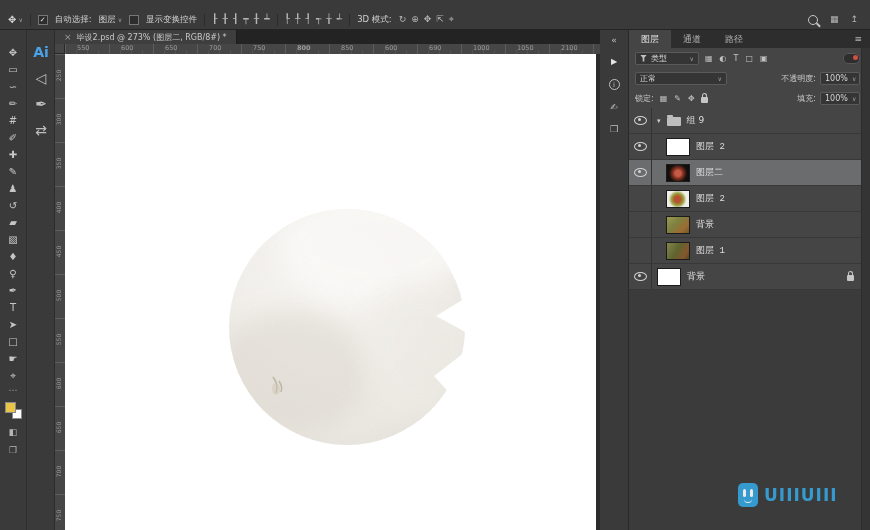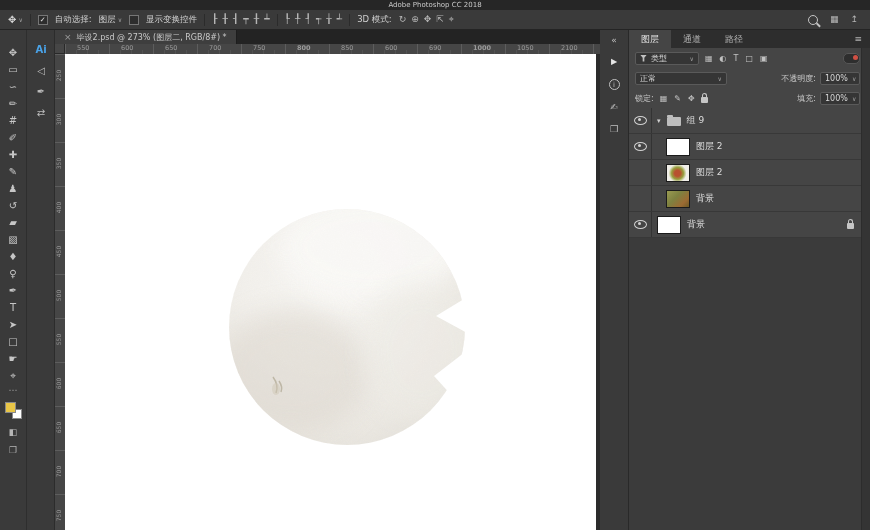--- a/index.html
+++ b/index.html
@@ -32,21 +32,21 @@
   .tool{height:17px;line-height:17px;font-size:10px;color:#c6c6c6;width:100%;text-align:center;}
   .tool-more{margin-top:1px;font-size:9px;color:#9c9c9c;}
   .swatches{position:relative;width:17px;height:17px;margin-top:7px;flex:0 0 17px;}
   .sw-bg{position:absolute;right:0;bottom:0;width:10px;height:10px;border:1px solid #8a8a8a;box-sizing:border-box;}
   .sw-fg{position:absolute;left:0;top:0;width:11px;height:11px;border:1px solid #8a8a8a;box-sizing:border-box;}
   .tb-bottom{margin-top:8px;font-size:9px;color:#b5b5b5;}
   
   .leftdock{position:absolute;left:28px;top:30px;width:27px;bottom:0;background:#3a3a3a;
             border-right:1px solid #2c2c2c;display:flex;flex-direction:column;align-items:center;
             padding-top:14px;gap:10px;box-sizing:border-box;}
-  .ld-icon{font-size:10px;color:#bdbdbd;text-align:center;}
+  .ld-icon{font-size:14px;color:#bdbdbd;text-align:center;}
   .ld-icon.ai{color:#4aa3e8;font-weight:bold;}
   
   .docwin{position:absolute;left:55px;top:30px;width:545px;bottom:0;background:#2b2b2b;}
   .tabstrip{position:absolute;left:0;top:0;right:0;height:14px;background:#232323;display:flex;}
   .doctab{background:#3e3e3e;color:#c9c9c9;font-size:8px;display:flex;align-items:center;gap:5px;
           padding:0 9px;border-right:1px solid #1d1d1d;}
   .doctab .close{color:#9d9d9d;font-size:9px;}
   .hruler{position:absolute;left:10px;top:14px;right:0;height:10px;background:#464646;
           border-bottom:1px solid #292929;overflow:hidden;
           background-image:repeating-linear-gradient(90deg,#5d5d5d 0 1px,transparent 1px 44px),
@@ -101,21 +101,21 @@
   .rows{position:absolute;left:0;right:8px;top:60px;bottom:0;}
   .lrow{height:25px;display:flex;align-items:stretch;border-bottom:1px solid #383838;
         background:#454545;position:relative;}
   .lrow.selected{background:#6a6c6e;}
   .eyecell{width:22px;flex:0 0 22px;border-right:1px solid #333333;display:flex;
            align-items:center;justify-content:center;}
   .eye{position:relative;width:11px;height:7px;border:1px solid #d2d2d2;border-radius:50%;}
   .eye::after{content:"";position:absolute;left:3px;top:1px;width:3px;height:3px;background:#d2d2d2;
               border-radius:50%;}
   .rowmain{display:flex;align-items:center;gap:6px;padding-left:5px;}
-  .rowmain.indent1{padding-left:14px;}
+  .rowmain.indent1{padding-left:14px;font-family:Liberation Mono, monospace;}
   .twirl{font-size:7px;color:#d0d0d0;}
   .folder{position:relative;width:14px;height:9px;background:#bdbdbd;border-radius:1px;margin-top:2px;}
   .folder::before{content:"";position:absolute;top:-2px;left:0;width:6px;height:2px;background:#bdbdbd;
                   border-radius:1px 1px 0 0;}
   .thumb{width:24px;height:18px;border:1px solid #1b1b1b;box-sizing:border-box;flex:0 0 24px;}
   .thumb.white{background:#ffffff;}
   .thumb.dark-apple{background:radial-gradient(circle at 50% 52%,#c55a46 0 3px,#8c3322 5px,#15100d 9px,#0d0b0a 100%);}
   .thumb.apple-on-white{background:radial-gradient(circle at 48% 52%,#b8512f 0 3px,#97a03e 6px,#f0eee8 9px);}
   .thumb.apple-texture-a{background:linear-gradient(135deg,#9a9b52 0%,#7e8140 40%,#9c6b33 75%,#6b5a26 100%);}
   .thumb.apple-texture-b{background:linear-gradient(120deg,#83874a 0%,#5f6430 45%,#86562c 80%,#4e4a20 100%);}
@@ -128,23 +128,20 @@
   .wm-eye.l{left:5px;} .wm-eye.r{left:12px;}
   .wm-mouth{position:absolute;left:6px;bottom:4px;width:8px;height:3px;border-bottom:1.5px solid #fff;
             border-radius:0 0 6px 6px;}
   .wm-text{color:#35a5dd;font-weight:bold;font-size:17px;letter-spacing:1px;}
 </style>
 </head>
 <body>
 
 <div class="app">
 
-  <div class="menubar">
-    <span>Adobe Photoshop CC 2018</span>
-  </div>
 
   <div class="optionsbar">
     <span class="ob-tool">
       <span>✥</span>
       <span class="caret">∨</span>
     </span>
     <span class="ob-sep"></span>
     <span class="cb checked"></span>
     <span>自动选择:</span>
     <span class="ob-tool">
@@ -216,21 +213,21 @@
     <div class="hruler" id="hruler">
         <span class="rlab" style="left: 12px;">550</span>
         <span class="rlab" style="left: 56px;">600</span>
         <span class="rlab" style="left: 100px;">650</span>
         <span class="rlab" style="left: 144px;">700</span>
         <span class="rlab" style="left: 188px;">750</span>
         <span class="rlab" style="left: 232px; font-weight: bold;">800</span>
         <span class="rlab" style="left: 276px;">850</span>
         <span class="rlab" style="left: 320px;">600</span>
         <span class="rlab" style="left: 364px;">690</span>
-        <span class="rlab" style="left: 408px; font-weight: bold;">1000</span>
+        <span class="rlab" style="left: 408px;">1000</span>
         <span class="rlab" style="left: 452px; text-align: center;">1050</span>
         <span class="rlab" style="left: 496px;">2100</span>
       </div>
     <div class="vruler" id="vruler">
         <span class="vlab" style="top: 18px;">250</span>
         <span class="vlab" style="top: 62px;">300</span>
         <span class="vlab" style="top: 106px;">350</span>
         <span class="vlab" style="top: 150px;">400</span>
         <span class="vlab" style="top: 194px;">450</span>
         <span class="vlab" style="top: 238px;">500</span>
@@ -337,43 +334,67 @@
           </div>
           <div class="lrow">
             <span class="eyecell">
               <span class="eye"></span>
             </span>
             <span class="rowmain indent1">
               <span class="thumb white"></span>
               <span class="lname">图层 2</span>
             </span>
           </div>
+          <div class="lrow selected">
+            <span class="eyecell">
+              <span class="eye"></span>
+            </span>
+            <span class="rowmain indent1">
+              <span class="thumb dark-apple"></span>
+              <span class="lname">图层二</span>
+            </span>
+          </div>
           <div class="lrow">
             <span class="eyecell"></span>
             <span class="rowmain indent1">
               <span class="thumb apple-on-white"></span>
               <span class="lname">图层 2</span>
             </span>
           </div>
           <div class="lrow">
             <span class="eyecell"></span>
             <span class="rowmain indent1">
               <span class="thumb apple-texture-a"></span>
               <span class="lname">背景</span>
             </span>
           </div>
           <div class="lrow">
+            <span class="eyecell"></span>
+            <span class="rowmain indent1">
+              <span class="thumb apple-texture-b"></span>
+              <span class="lname">图层 1</span>
+            </span>
+          </div>
+          <div class="lrow">
             <span class="eyecell">
               <span class="eye"></span>
             </span>
             <span class="rowmain">
               <span class="thumb white"></span>
               <span class="lname">背景</span>
             </span>
             <span class="minilock rowlock"></span>
           </div>
         </div>
     </div>
     <div class="scrollcol"></div>
   </div>
 
+  <div class="watermark">
+    <span class="wm-icon" style="background: rgb(53, 165, 221);">
+      <span class="wm-eye l"></span>
+        <span class="wm-eye r"></span>
+        <span class="wm-mouth"></span>
+    </span>
+    <span class="wm-text" style="color: rgb(53, 165, 221);">UIIIUIII</span>
+  </div>
 
 </div>
 
 </body></html>

